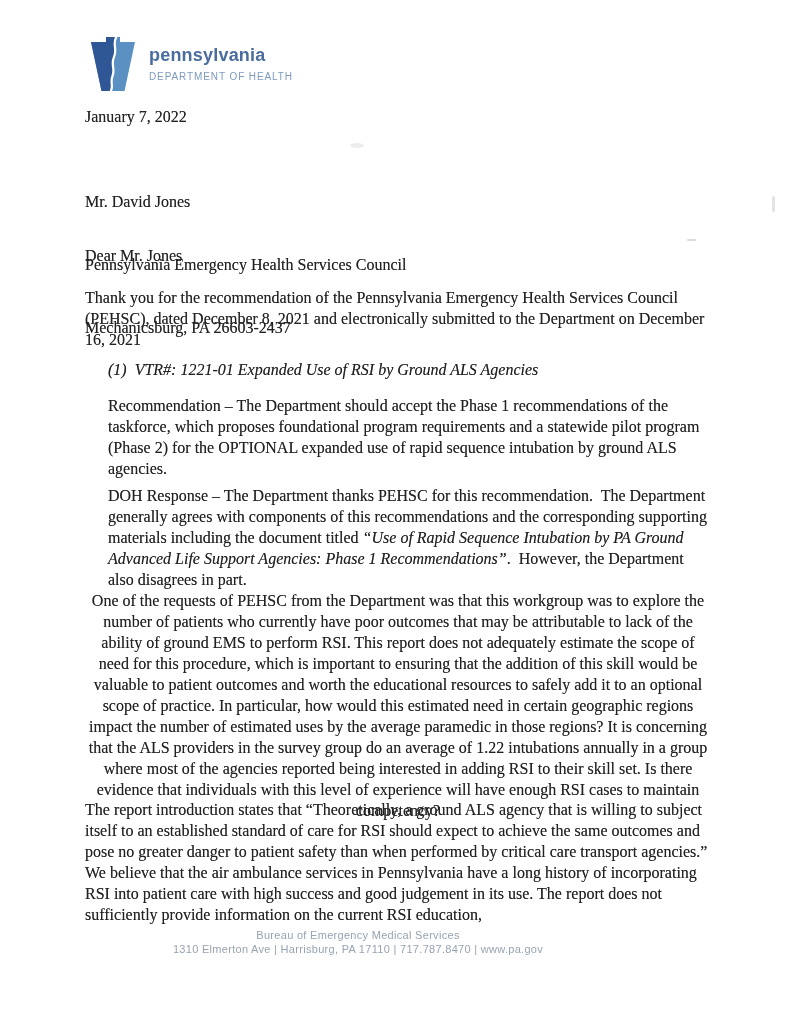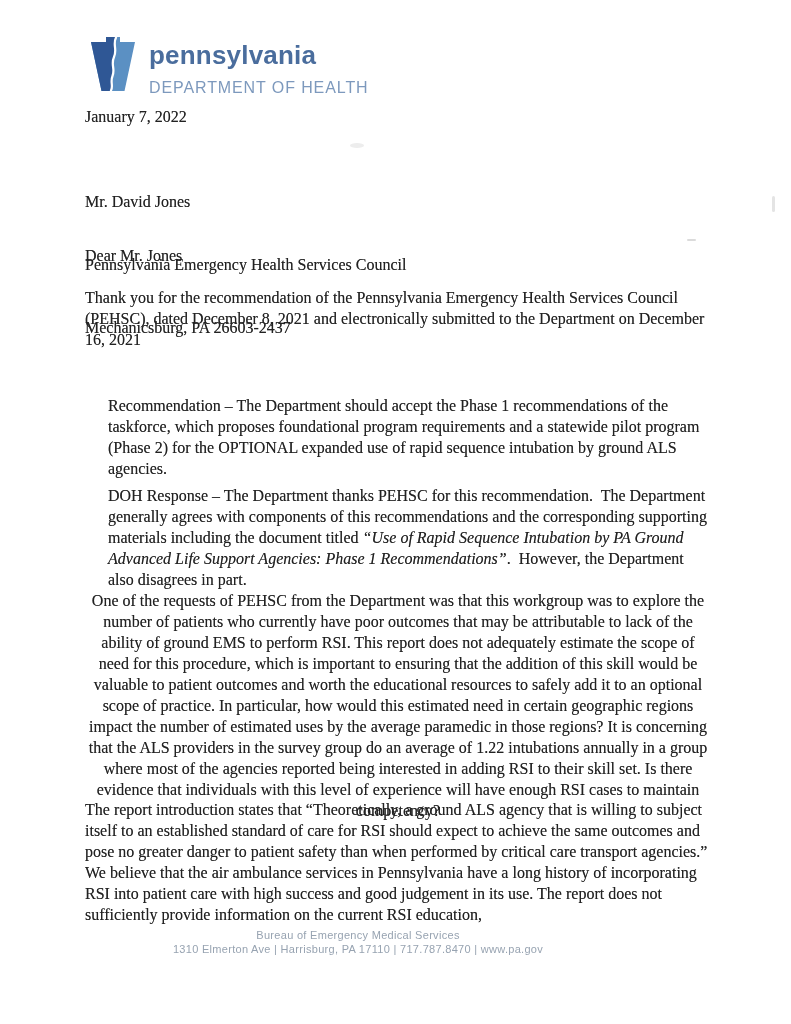--- a/index.html
+++ b/index.html
@@ -15,22 +15,22 @@
   .abs { position:absolute; }
   .body-text {
     font-size:16px;
     line-height:21px;
     white-space:pre-wrap;
     text-shadow:0 0 0.4px rgba(40,40,40,0.55);
   }
   
   .logo { top:36px; left:88px; display:flex; align-items:flex-start; gap:11px; }
   .logo-text { padding-top:7px; font-family:"Liberation Sans", sans-serif; }
-  .brand { font-weight:700; font-size:26px; line-height:25px; letter-spacing:0.2px; }
-  .division { font-size:16px; letter-spacing:0.9px; margin-top:11px; }
+  .brand { font-weight:700; font-size:18px; line-height:25px; letter-spacing:0.2px; }
+  .division { font-size:10px; letter-spacing:0.9px; margin-top:3px; }
   
   .date-line      { top:106px; left:85px;text-align:center; }
   .address-block  { top:149px; left:85px; }
   .salutation     { top:245px; left:85px; }
   .para-open      { top:287px; left:85px;  width:626px; }
   .item-heading   { top:359px; left:108px; width:600px; font-style:italic; }
   .para-rec       { top:395px; left:108px; width:601px; }
   .para-doh       { top:485px; left:108px; width:601px; }
   .para-body1     { top:590px; left:85px;  width:626px;text-align:center; }
   .para-body2     { top:799px; left:85px;  width:626px; }
@@ -73,20 +73,21 @@
   <div class="abs body-text address-block">
     <div>Mr. David Jones</div>
     <div>Pennsylvania Emergency Health Services Council</div>
     <div>Mechanicsburg, PA 26603-2437</div>
   </div>
 
   <div class="abs body-text salutation">Dear Mr. Jones</div>
 
   <div class="abs body-text para-open">Thank you for the recommendation of the Pennsylvania Emergency Health Services Council (PEHSC), dated December 8, 2021 and electronically submitted to the Department on December 16, 2021</div>
 
+  <div class="abs body-text item-heading">(1)  VTR#: 1221-01 Expanded Use of RSI by Ground ALS Agencies</div>
 
   <div class="abs body-text para-rec"><b>Recommendation</b><span> – The Department should accept the Phase 1 recommendations of the taskforce, which proposes foundational program requirements and a statewide pilot program (Phase 2) for the OPTIONAL expanded use of rapid sequence intubation by ground ALS agencies.</span></div>
 
   <div class="abs body-text para-doh"><b>DOH Response</b><span> – The Department thanks PEHSC for this recommendation.  The Department generally agrees with components of this recommendations and the corresponding supporting materials including the document titled </span><span class="doc-title">“Use of Rapid Sequence Intubation by PA Ground Advanced Life Support Agencies: Phase 1 Recommendations”</span><span>.  However, the Department also disagrees in part.</span></div>
 
   <div class="abs body-text para-body1">One of the requests of PEHSC from the Department was that this workgroup was to explore the number of patients who currently have poor outcomes that may be attributable to lack of the ability of ground EMS to perform RSI. This report does not adequately estimate the scope of need for this procedure, which is important to ensuring that the addition of this skill would be valuable to patient outcomes and worth the educational resources to safely add it to an optional scope of practice. In particular, how would this estimated need in certain geographic regions impact the number of estimated uses by the average paramedic in those regions? It is concerning that the ALS providers in the survey group do an average of 1.22 intubations annually in a group where most of the agencies reported being interested in adding RSI to their skill set. Is there evidence that individuals with this level of experience will have enough RSI cases to maintain competency?</div>
 
   <div class="abs body-text para-body2">The report introduction states that “Theoretically, a ground ALS agency that is willing to subject itself to an established standard of care for RSI should expect to achieve the same outcomes and pose no greater danger to patient safety than when performed by critical care transport agencies.” We believe that the air ambulance services in Pennsylvania have a long history of incorporating RSI into patient care with high success and good judgement in its use. The report does not sufficiently provide information on the current RSI education,</div>
 
   <div class="abs footer" style="color:#97a3b1;">

